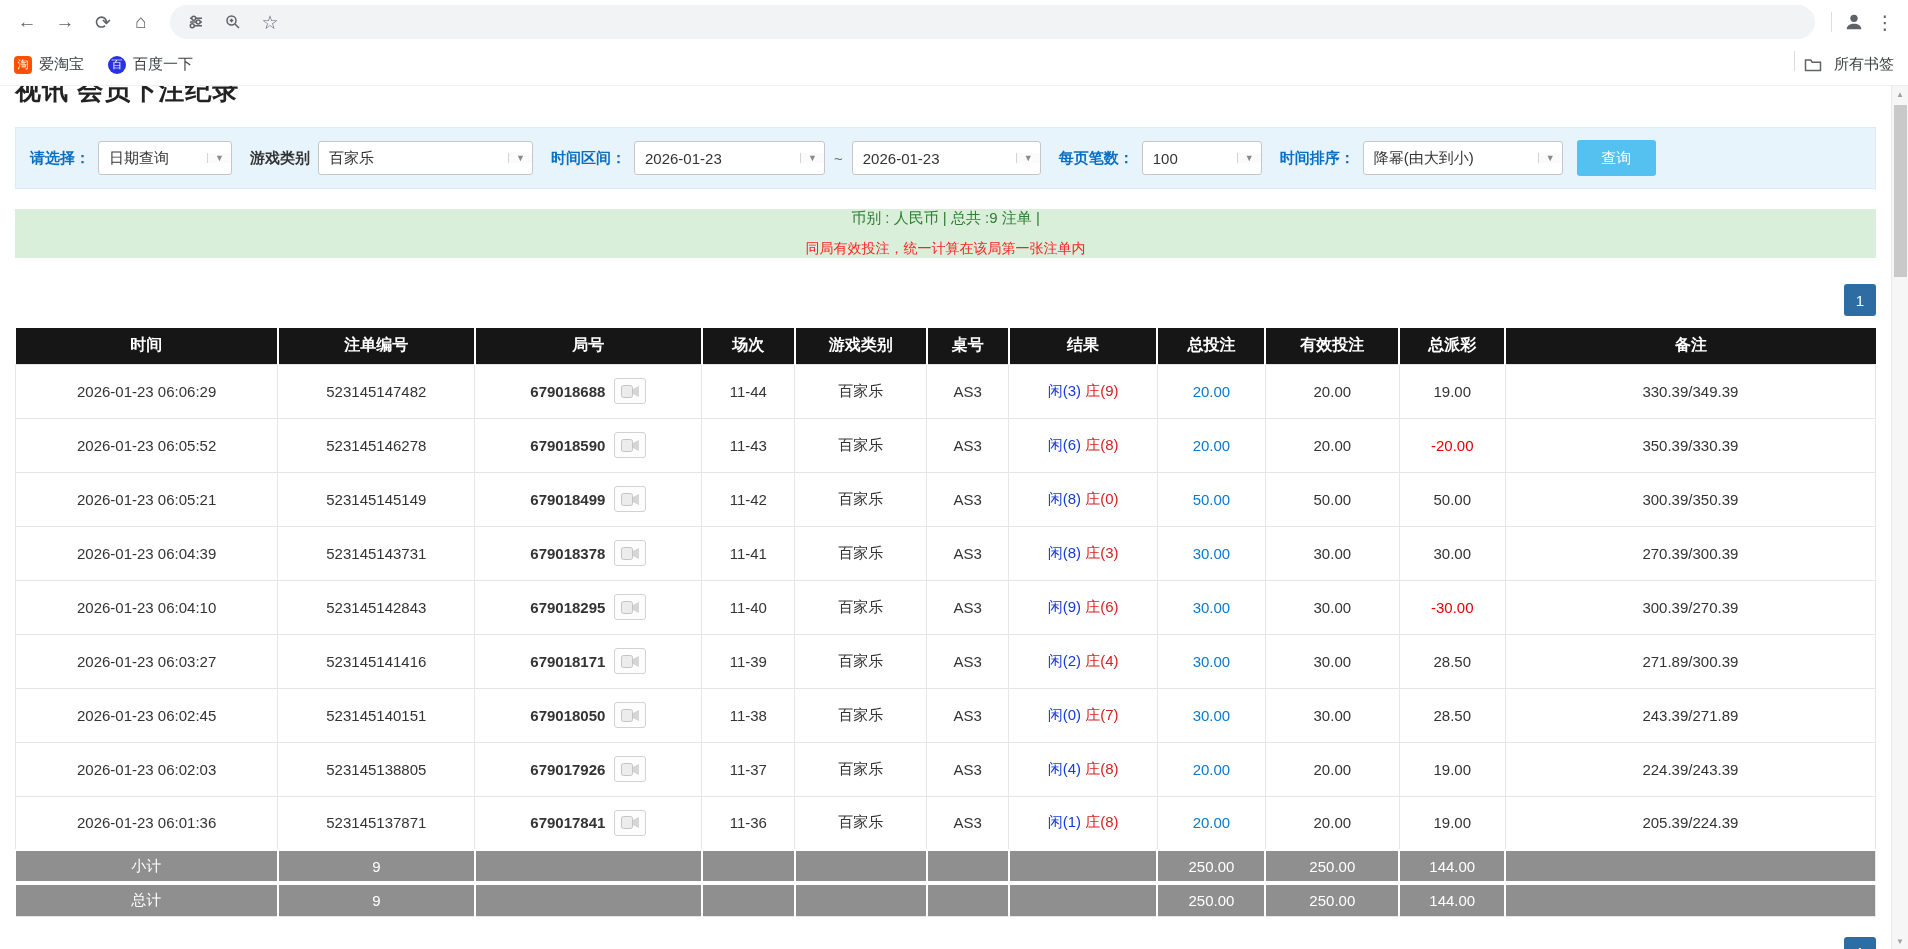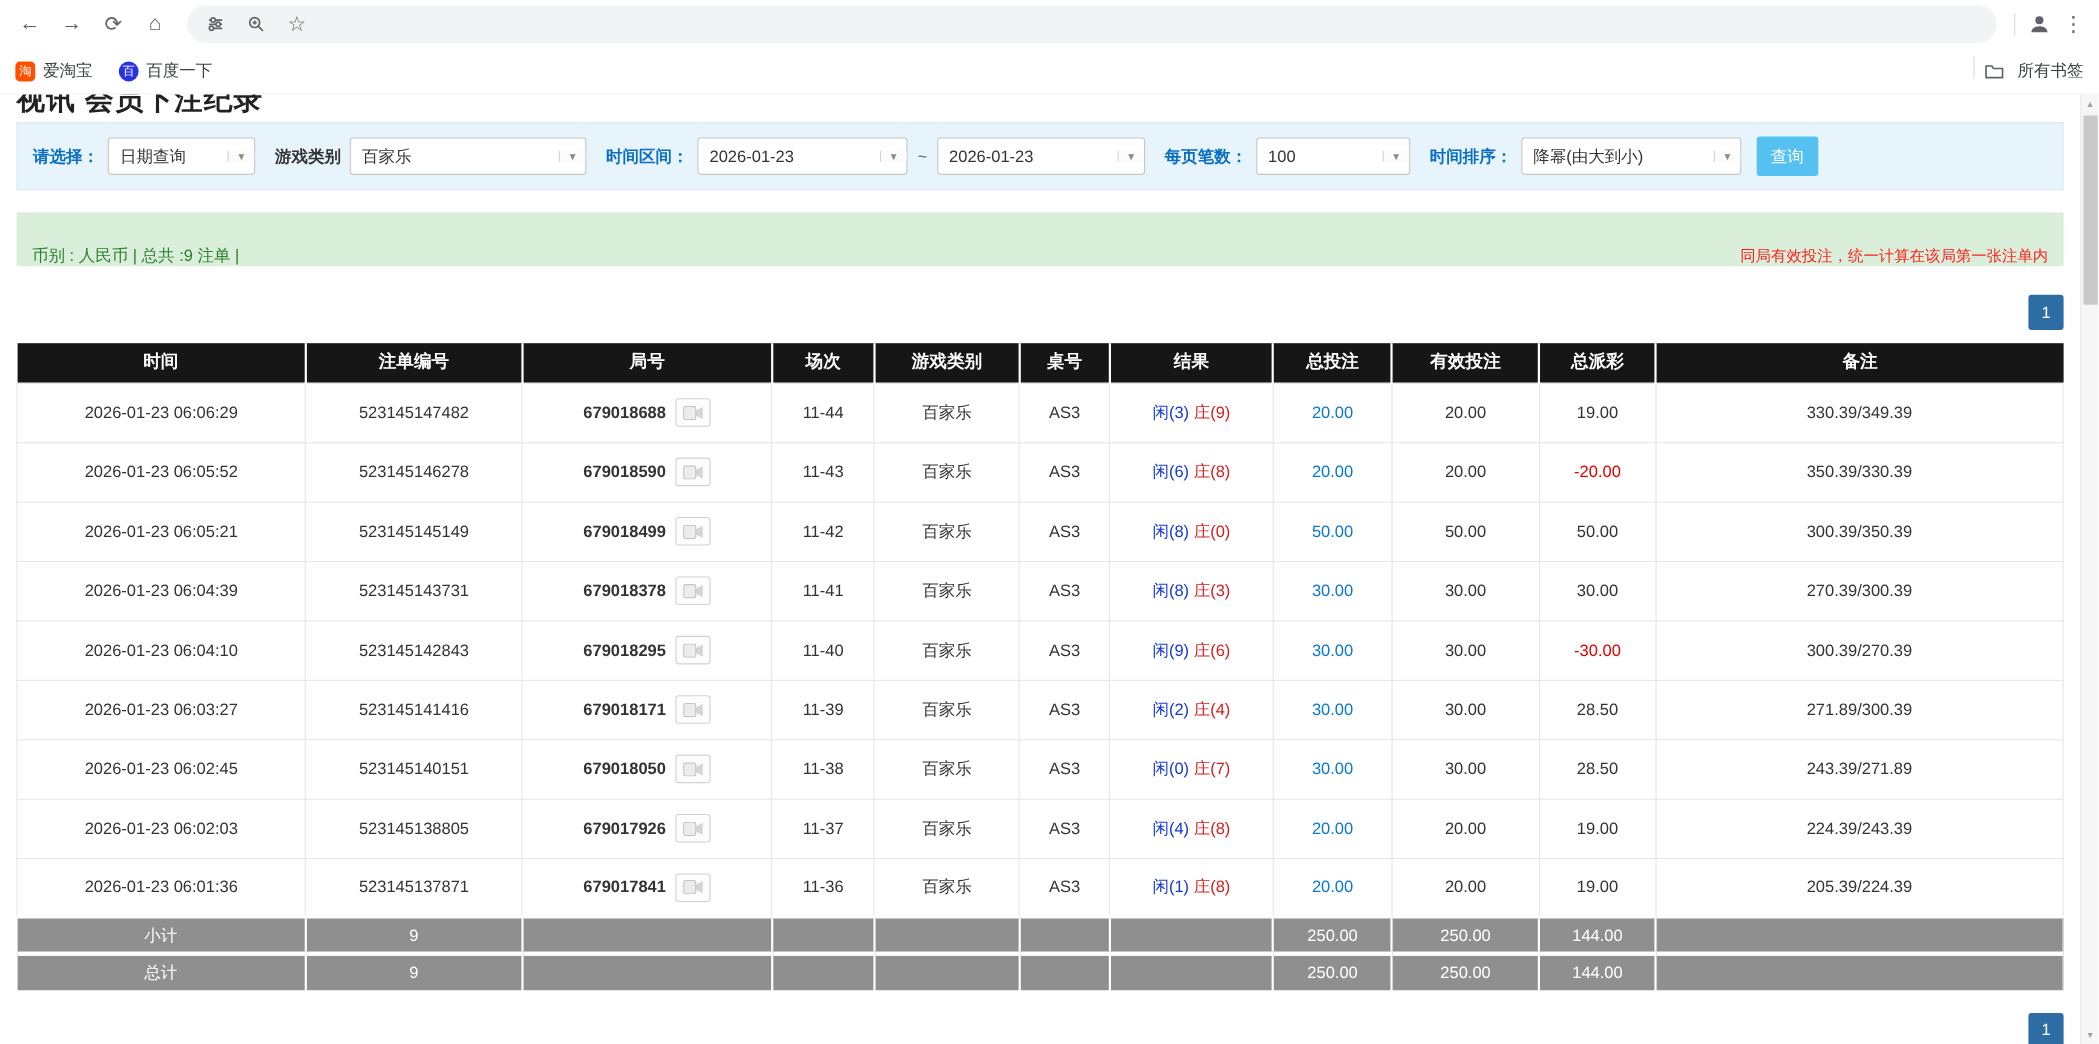--- a/index.html
+++ b/index.html
@@ -25,36 +25,36 @@
     color:#fff; font-size:11px; }
   .favicon.tao { background:#ff5000; border-radius:4px; }
   .favicon.baidu { background:#2932e1; border-radius:50%; }
   .bm-right { margin-left:auto; display:flex; align-items:flex-start; gap:0; }
 
   
   .viewport { position:relative; height:863px; overflow:hidden; background:#fff; }
   .page { margin-right:17px; padding:0 15px; }
   .page-title { font-size:26px; font-weight:700; color:#222; margin-top:-13px; letter-spacing:1px; }
 
-  .filter-bar { margin-top:3px; height:62px; background:#e8f4fc; border:1px solid #d9ecf8;
+  .filter-bar { margin-top:19px; height:62px; background:#e8f4fc; border:1px solid #d9ecf8;
     display:flex; align-items:center; padding:0 12px; font-size:15px; }
   .flabel { color:#0a6fc2; font-weight:700; margin:0 8px 0 18px; white-space:nowrap; }
   .flabel.first { margin-left:2px; }
   .flabel.dark { color:#333; }
   .combo { height:34px; background:#fff; border:1px solid #c6c6c6; border-radius:3px;
     display:flex; align-items:center; cursor:pointer; }
   .combo-text { flex:1; display:flex; align-items:center; padding:0 10px; color:#333; white-space:nowrap; overflow:hidden; }
   .combo-arrow { width:24px; border-left:1px solid #d4d4d4; color:#8a8a8a; font-size:9px;
     display:flex; align-items:center; justify-content:center; background:#fbfbfb; }
   .tilde { color:#666; margin:0 9px; }
-  .query-btn { margin-left:14px; width:56px; height:36px; border:none; border-radius:3px;
+  .query-btn { margin-left:14px; width:79px; height:36px; border:none; border-radius:3px;
     background:var(--query-btn,#54c1f0); color:#fff; font-size:15px; cursor:pointer; }
 
   .summary-bar { margin-top:20px; height:49px; background:var(--summary-bg,#d9efd9);
-    display:flex; align-items:flex-end; justify-content:space-between; padding:0 14px; }
+    display:flex; align-items:center; justify-content:space-between; padding:0 14px;flex-direction:column; }
   .summary-left { color:var(--summary-text,#2e7d32); font-size:15px; }
   .summary-right { color:var(--warn-red,#ff2020); font-size:14px; }
 
   .pagination { display:flex; justify-content:flex-end; margin:26px 0 12px; }
   .pagination.bottom { margin:20px 0 0; }
   .page-btn { width:32px; height:32px; border:none; border-radius:3px;
     background:var(--pagination,#2e6da4); color:#fff; font-size:15px; cursor:pointer; }
 
   
   table { width:100%; border-collapse:collapse; table-layout:fixed; font-size:15px; color:#333; }
@@ -167,21 +167,21 @@
         <span class="combo-text">2026-01-23</span>
         <span class="combo-arrow">▼</span>
       </div>
       <span class="tilde">~</span>
       <div class="combo" style="width:189px">
         <span class="combo-text">2026-01-23</span>
         <span class="combo-arrow">▼</span>
       </div>
 
       <span class="flabel">每页笔数：</span>
-      <div class="combo" style="width:140px">
+      <div class="combo" style="width:120px">
         <span class="combo-text">100</span>
         <span class="combo-arrow">▼</span>
       </div>
 
       <span class="flabel">时间排序：</span>
       <div class="combo" style="width:200px">
         <span class="combo-text">降幂(由大到小)</span>
         <span class="combo-arrow">▼</span>
       </div>
 

